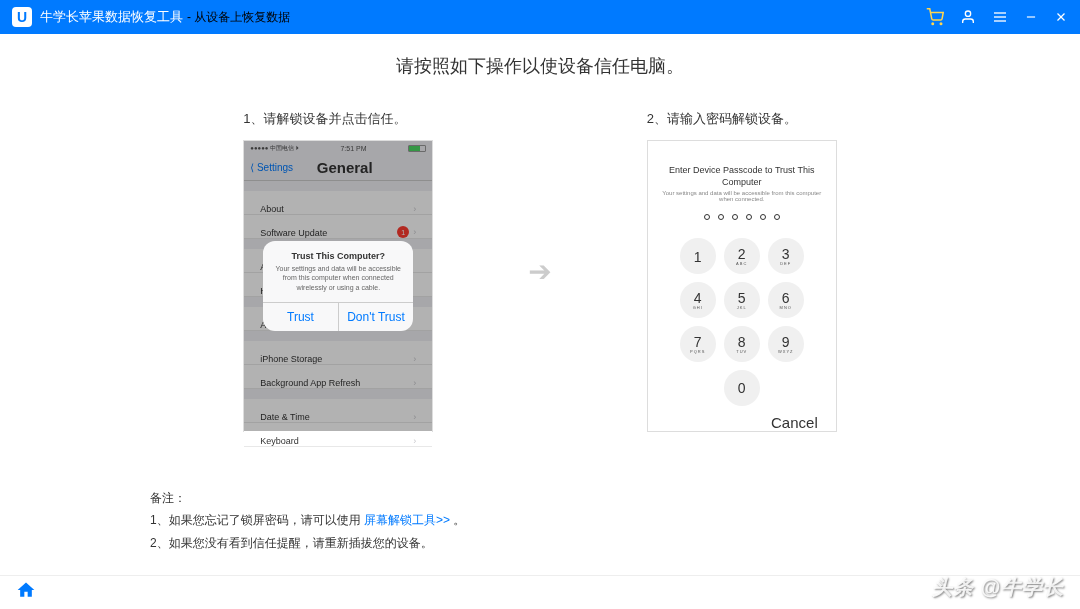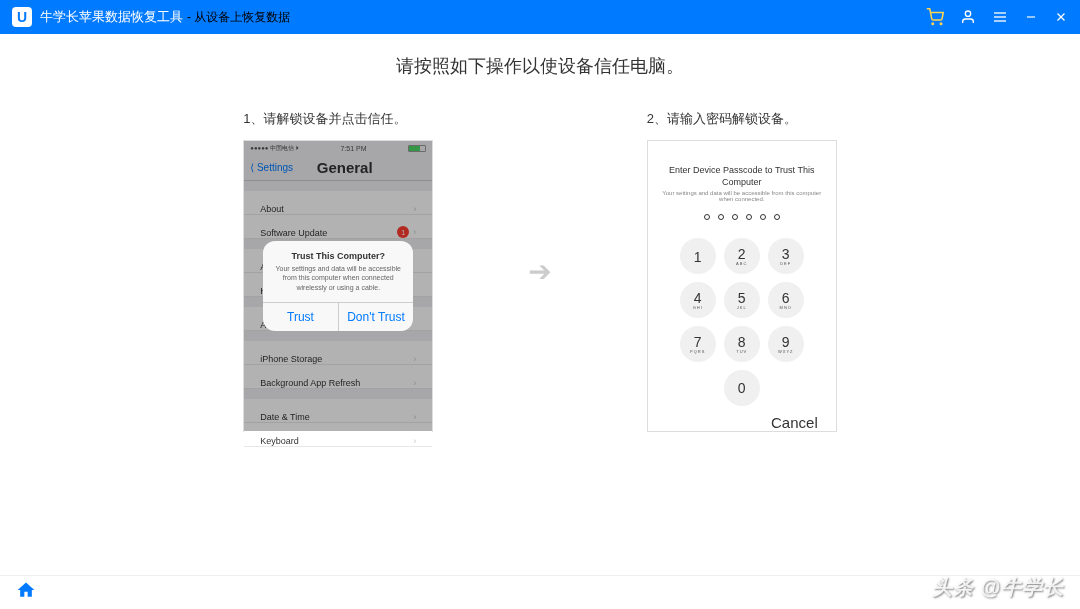--- a/index.html
+++ b/index.html
@@ -388,20 +388,27 @@
               <span class="key-sub">WXYZ</span>
             </div>
             <div class="key zero">0</div>
           </div>
         <div class="cancel-btn">Cancel</div>
       </div>
     </div>
 
   </div>
 
+  <div class="notes">
+    <div>备注：</div>
+    <div>
+      <span>1、如果您忘记了锁屏密码，请可以使用 </span><a href="#">屏幕解锁工具&gt;&gt;</a><span> 。</span>
+    </div>
+    <div>2、如果您没有看到信任提醒，请重新插拔您的设备。</div>
+  </div>
 </div>
 
 <div class="footer">
   <span class="home-btn">
     <svg width="20" height="20" viewBox="0 0 24 24" fill="#007aff">
         <path d="M10 20v-6h4v6h5v-8h3L12 3 2 12h3v8z"></path>
       </svg>
   </span>
 </div>
 

